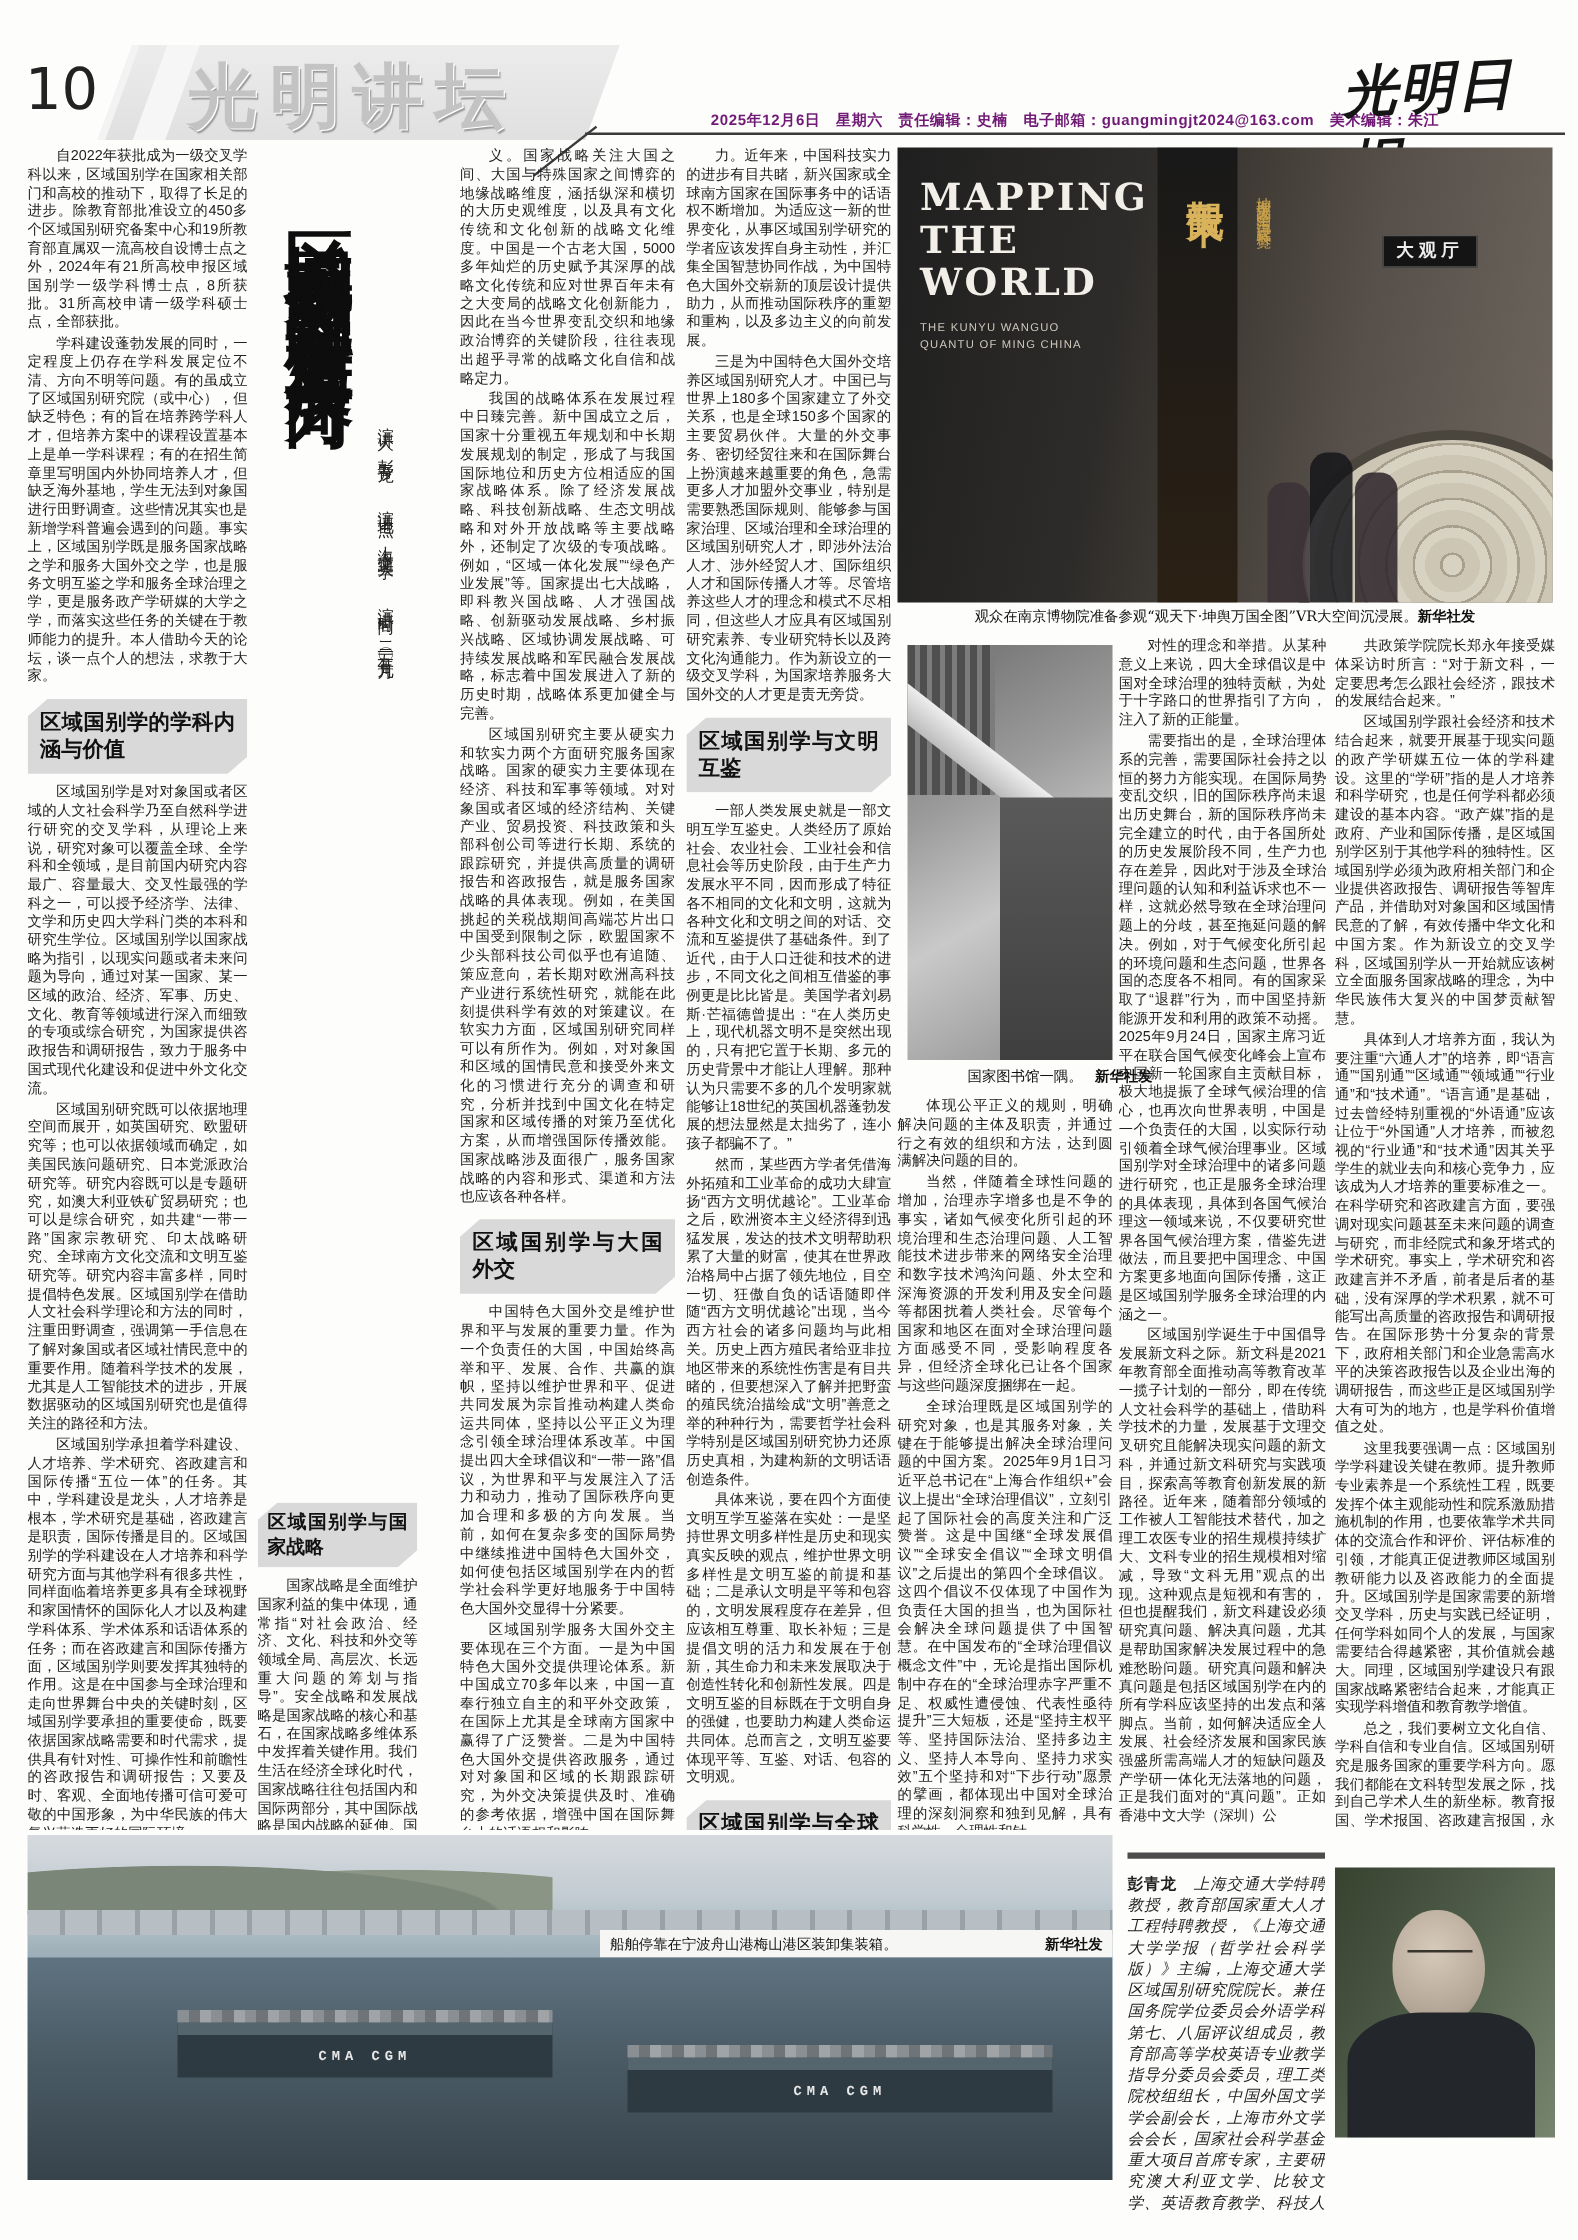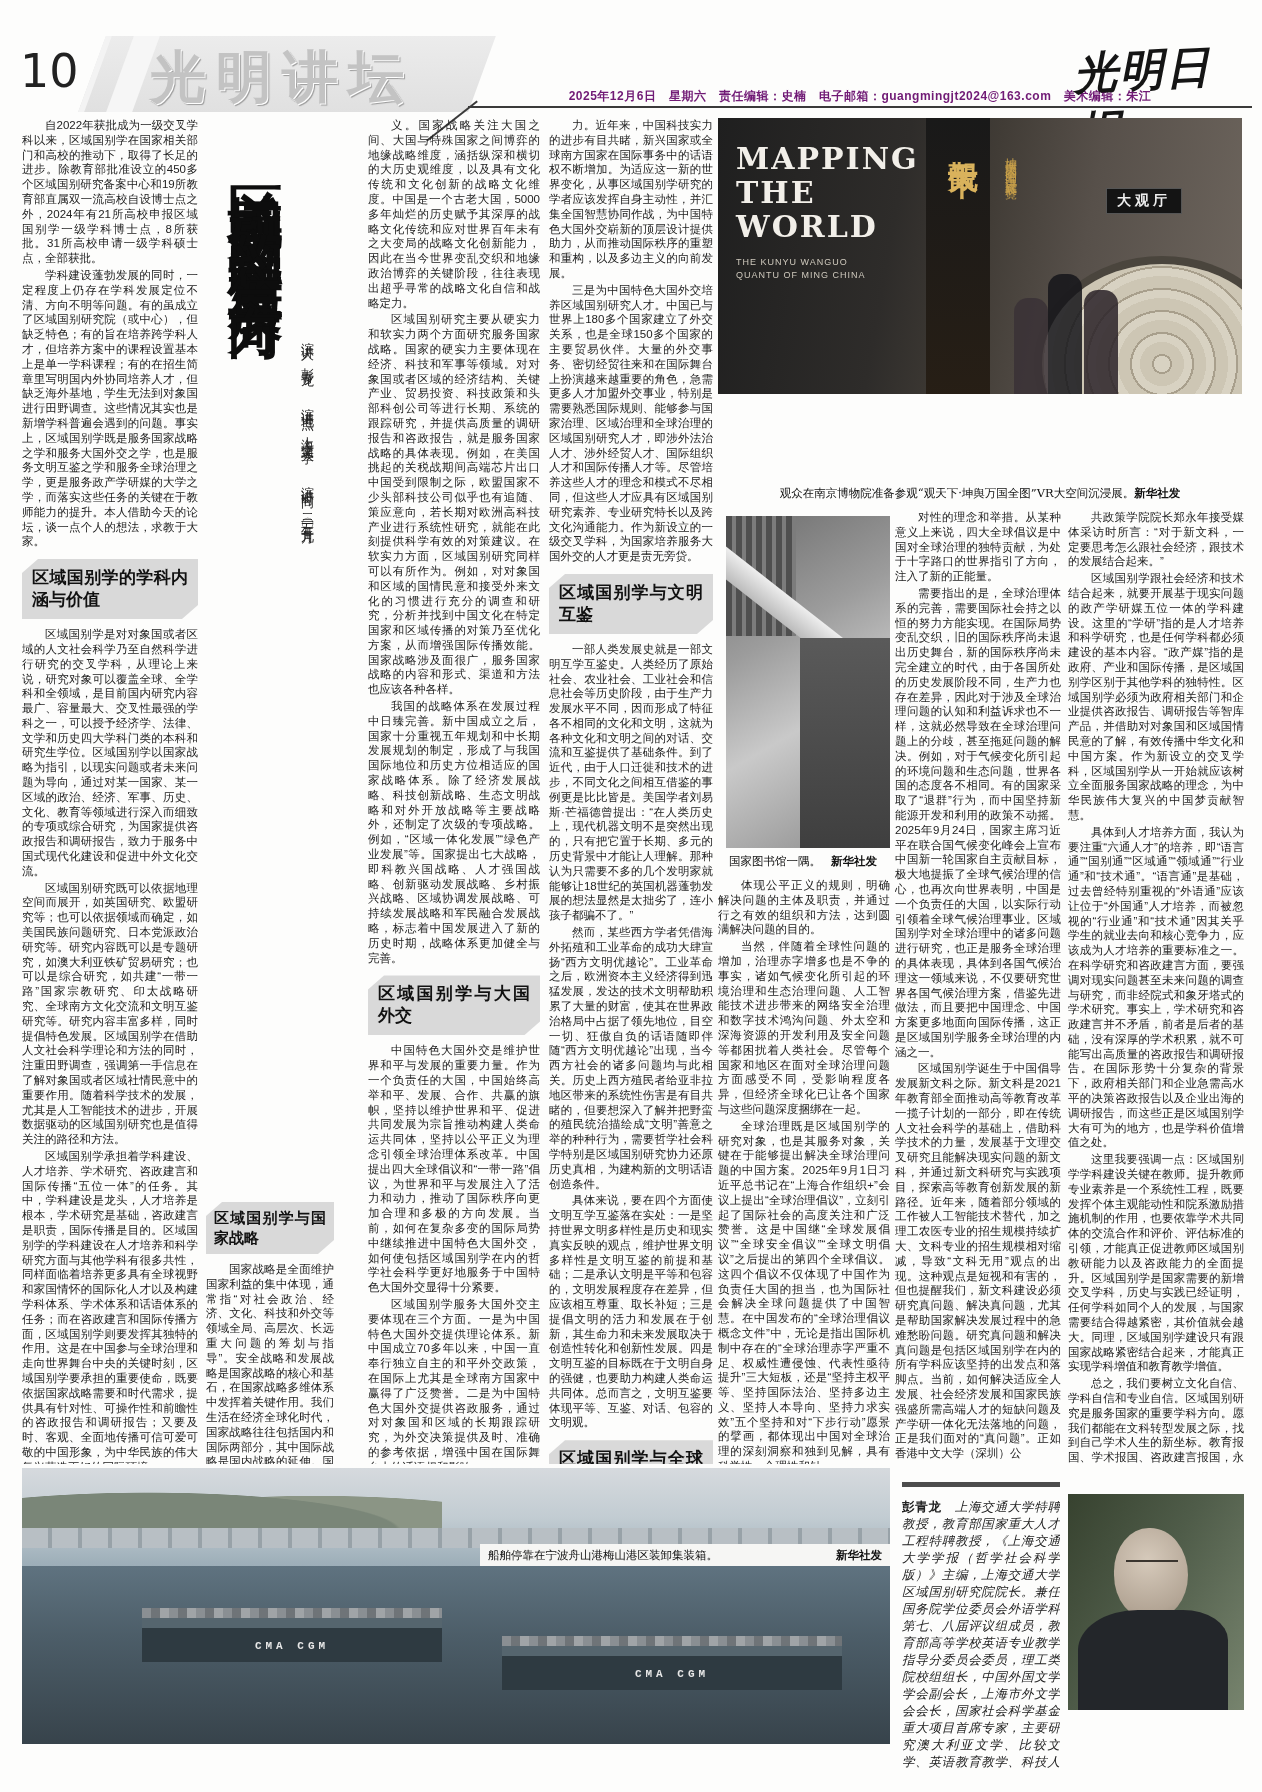--- a/index.html
+++ b/index.html
@@ -16,21 +16,21 @@
   .head-rule-diag{left:420px;top:120px;width:64px;height:2px;background:#3a3a3a;transform:rotate(-38deg);}
   
   .col{overflow:hidden;text-align:justify;font-size:11.5px;line-height:14.8px;color:#222;}
   .col p.para{margin:0 0 2px 0;text-indent:2em;}
   .col h3.sec-h{margin:10px 0 8px 0;padding:8px 10px;background:#d9d9d9;color:#111;font-size:17px;line-height:22px;font-weight:900;text-indent:0;clip-path:polygon(16px 0,100% 0,100% calc(100% - 14px),calc(100% - 16px) 100%,0 100%,0 14px);}
   #col-strategy h3.sec-h{font-size:15px;line-height:20px;padding:6px 8px;margin-top:16px;}
   
   .headline{left:210px;top:142px;width:92px;height:1046px;writing-mode:vertical-rl;font-size:55px;line-height:92px;font-weight:900;font-family:"DejaVu Serif","Liberation Serif",serif;color:#0d0d0d;letter-spacing:8px;}
   .speaker{left:298px;top:332px;height:600px;writing-mode:vertical-rl;font-size:13px;letter-spacing:3px;color:#222;font-family:"DejaVu Serif",serif;}
   .caption{font-size:11.5px;color:#111;font-family:"DejaVu Serif","Liberation Serif",serif;}
-  .museum{left:718px;top:118px;width:524px;height:276px;background:linear-gradient(100deg,#1f1f1f 0%,#2e2c2a 34%,#413c36 50%,#57504a 68%,#6e665e 100%);overflow:hidden;}
+  .museum{left:718px;top:118px;width:524px;height:364px;background:linear-gradient(100deg,#1f1f1f 0%,#2e2c2a 34%,#413c36 50%,#57504a 68%,#6e665e 100%);overflow:hidden;}
   .mus-title{position:absolute;left:18px;top:24px;color:#f2efe9;font-family:"DejaVu Serif",serif;font-size:30px;line-height:34px;font-weight:700;white-space:pre-line;letter-spacing:2px;}
   .mus-sub{position:absolute;left:18px;top:138px;color:#cfc9bd;font-size:9px;letter-spacing:1px;width:150px;line-height:13px;}
   .mus-banner{position:absolute;left:208px;top:0;width:64px;height:364px;background:linear-gradient(#191919,#2b2014);}
   .mus-banner-txt{position:absolute;left:224px;top:18px;writing-mode:vertical-rl;color:#d9b25c;font-size:30px;font-weight:900;font-family:"DejaVu Serif",serif;letter-spacing:6px;}
   .mus-banner2{position:absolute;left:284px;top:30px;writing-mode:vertical-rl;color:#c8a04a;font-size:12px;letter-spacing:3px;height:300px;}
   .mus-hall{position:absolute;left:388px;top:26px;padding:3px 10px;background:#141414;color:#eee;font-size:14px;font-weight:700;letter-spacing:4px;border:1px solid #555;margin-top:44px;}
   .mus-map{position:absolute;right:-40px;bottom:-70px;width:240px;height:200px;border-radius:50%;background:repeating-radial-gradient(circle at 50% 50%,#d8d2c2 0 8px,#a89f8c 8px 10px,#cdc6b4 10px 22px);box-shadow:0 0 0 8px #4a453d;}
   .mus-person{position:absolute;bottom:0;width:34px;height:110px;background:#15151a;border-radius:14px 14px 0 0;opacity:.85;}
   .library{left:726px;top:516px;width:164px;height:332px;background:linear-gradient(150deg,#6d6d6d 0%,#9c9c9c 35%,#c9c9c9 60%,#8a8a8a 100%);overflow:hidden;}
   .lib-shelf{position:absolute;left:0;top:0;width:70px;height:120px;background:repeating-linear-gradient(90deg,#4f4f4f 0 6px,#7c7c7c 6px 10px);}
@@ -77,22 +77,22 @@
     <p class="para">区域国别学是对对象国或者区域的人文社会科学乃至自然科学进行研究的交叉学科，从理论上来说，研究对象可以覆盖全球、全学科和全领域，是目前国内研究内容最广、容量最大、交叉性最强的学科之一，可以授予经济学、法律、文学和历史四大学科门类的本科和研究生学位。区域国别学以国家战略为指引，以现实问题或者未来问题为导向，通过对某一国家、某一区域的政治、经济、军事、历史、文化、教育等领域进行深入而细致的专项或综合研究，为国家提供咨政报告和调研报告，致力于服务中国式现代化建设和促进中外文化交流。</p>
     <p class="para">区域国别研究既可以依据地理空间而展开，如英国研究、欧盟研究等；也可以依据领域而确定，如美国民族问题研究、日本党派政治研究等。研究内容既可以是专题研究，如澳大利亚铁矿贸易研究；也可以是综合研究，如共建“一带一路”国家宗教研究、印太战略研究、全球南方文化交流和文明互鉴研究等。研究内容丰富多样，同时提倡特色发展。区域国别学在借助人文社会科学理论和方法的同时，注重田野调查，强调第一手信息在了解对象国或者区域社情民意中的重要作用。随着科学技术的发展，尤其是人工智能技术的进步，开展数据驱动的区域国别研究也是值得关注的路径和方法。</p>
     <p class="para">区域国别学承担着学科建设、人才培养、学术研究、咨政建言和国际传播“五位一体”的任务。其中，学科建设是龙头，人才培养是根本，学术研究是基础，咨政建言是职责，国际传播是目的。区域国别学的学科建设在人才培养和科学研究方面与其他学科有很多共性，同样面临着培养更多具有全球视野和家国情怀的国际化人才以及构建学科体系、学术体系和话语体系的任务；而在咨政建言和国际传播方面，区域国别学则要发挥其独特的作用。这是在中国参与全球治理和走向世界舞台中央的关键时刻，区域国别学要承担的重要使命，既要依据国家战略需要和时代需求，提供具有针对性、可操作性和前瞻性的咨政报告和调研报告；又要及时、客观、全面地传播可信可爱可敬的中国形象，为中华民族的伟大复兴营造更好的国际环境。</p>
   </div>
 <div class="abs col" id="col-strategy" style="left:206px;top:1186px;width:128px;height:278px;">
     <h3 class="sec-h">区域国别学与国家战略</h3>
     <p class="para">国家战略是全面维护国家利益的集中体现，通常指“对社会政治、经济、文化、科技和外交等领域全局、高层次、长远重大问题的筹划与指导”。安全战略和发展战略是国家战略的核心和基石，在国家战略多维体系中发挥着关键作用。我们生活在经济全球化时代，国家战略往往包括国内和国际两部分，其中国际战略是国内战略的延伸。国家战略的内涵是建构国家安全战略和国家发展战略的生死之道和存亡之法，“不战而屈人之兵，善之善者”，抑或是“胜于无形，善战者先胜而后战”是其核心要</p>
   </div>
 <div class="abs col" id="col-2" style="left:368px;top:118px;width:172px;height:1346px;">
     <p class="para">义。国家战略关注大国之间、大国与特殊国家之间博弈的地缘战略维度，涵括纵深和横切的大历史观维度，以及具有文化传统和文化创新的战略文化维度。中国是一个古老大国，5000多年灿烂的历史赋予其深厚的战略文化传统和应对世界百年未有之大变局的战略文化创新能力，因此在当今世界变乱交织和地缘政治博弈的关键阶段，往往表现出超乎寻常的战略文化自信和战略定力。</p>
+    <p class="para">我国的战略体系在发展过程中日臻完善。新中国成立之后，国家十分重视五年规划和中长期发展规划的制定，形成了与我国国际地位和历史方位相适应的国家战略体系。除了经济发展战略、科技创新战略、生态文明战略和对外开放战略等主要战略外，还制定了次级的专项战略。例如，“区域一体化发展”“绿色产业发展”等。国家提出七大战略，即科教兴国战略、人才强国战略、创新驱动发展战略、乡村振兴战略、区域协调发展战略、可持续发展战略和军民融合发展战略，标志着中国发展进入了新的历史时期，战略体系更加健全与完善。</p>
     <p class="para">区域国别研究主要从硬实力和软实力两个方面研究服务国家战略。国家的硬实力主要体现在经济、科技和军事等领域。对对象国或者区域的经济结构、关键产业、贸易投资、科技政策和头部科创公司等进行长期、系统的跟踪研究，并提供高质量的调研报告和咨政报告，就是服务国家战略的具体表现。例如，在美国挑起的关税战期间高端芯片出口中国受到限制之际，欧盟国家不少头部科技公司似乎也有追随、策应意向，若长期对欧洲高科技产业进行系统性研究，就能在此刻提供科学有效的对策建议。在软实力方面，区域国别研究同样可以有所作为。例如，对对象国和区域的国情民意和接受外来文化的习惯进行充分的调查和研究，分析并找到中国文化在特定国家和区域传播的对策乃至优化方案，从而增强国际传播效能。国家战略涉及面很广，服务国家战略的内容和形式、渠道和方法也应该各种各样。</p>
-    <p class="para">我国的战略体系在发展过程中日臻完善。新中国成立之后，国家十分重视五年规划和中长期发展规划的制定，形成了与我国国际地位和历史方位相适应的国家战略体系。除了经济发展战略、科技创新战略、生态文明战略和对外开放战略等主要战略外，还制定了次级的专项战略。例如，“区域一体化发展”“绿色产业发展”等。国家提出七大战略，即科教兴国战略、人才强国战略、创新驱动发展战略、乡村振兴战略、区域协调发展战略、可持续发展战略和军民融合发展战略，标志着中国发展进入了新的历史时期，战略体系更加健全与完善。</p>
     <h3 class="sec-h">区域国别学与大国外交</h3>
     <p class="para">中国特色大国外交是维护世界和平与发展的重要力量。作为一个负责任的大国，中国始终高举和平、发展、合作、共赢的旗帜，坚持以维护世界和平、促进共同发展为宗旨推动构建人类命运共同体，坚持以公平正义为理念引领全球治理体系改革。中国提出四大全球倡议和“一带一路”倡议，为世界和平与发展注入了活力和动力，推动了国际秩序向更加合理和多极的方向发展。当前，如何在复杂多变的国际局势中继续推进中国特色大国外交，如何使包括区域国别学在内的哲学社会科学更好地服务于中国特色大国外交显得十分紧要。</p>
     <p class="para">区域国别学服务大国外交主要体现在三个方面。一是为中国特色大国外交提供理论体系。新中国成立70多年以来，中国一直奉行独立自主的和平外交政策，在国际上尤其是全球南方国家中赢得了广泛赞誉。二是为中国特色大国外交提供咨政服务，通过对对象国和区域的长期跟踪研究，为外交决策提供及时、准确的参考依据，增强中国在国际舞台上的话语权和影响</p>
   </div>
 <div class="abs col" id="col-3" style="left:549px;top:118px;width:164px;height:1346px;">
     <p class="para">力。近年来，中国科技实力的进步有目共睹，新兴国家或全球南方国家在国际事务中的话语权不断增加。为适应这一新的世界变化，从事区域国别学研究的学者应该发挥自身主动性，并汇集全国智慧协同作战，为中国特色大国外交崭新的顶层设计提供助力，从而推动国际秩序的重塑和重构，以及多边主义的向前发展。</p>
     <p class="para">三是为中国特色大国外交培养区域国别研究人才。中国已与世界上180多个国家建立了外交关系，也是全球150多个国家的主要贸易伙伴。大量的外交事务、密切经贸往来和在国际舞台上扮演越来越重要的角色，急需更多人才加盟外交事业，特别是需要熟悉国际规则、能够参与国家治理、区域治理和全球治理的区域国别研究人才，即涉外法治人才、涉外经贸人才、国际组织人才和国际传播人才等。尽管培养这些人才的理念和模式不尽相同，但这些人才应具有区域国别研究素养、专业研究特长以及跨文化沟通能力。作为新设立的一级交叉学科，为国家培养服务大国外交的人才更是责无旁贷。</p>
     <h3 class="sec-h">区域国别学与文明互鉴</h3>
     <p class="para">一部人类发展史就是一部文明互学互鉴史。人类经历了原始社会、农业社会、工业社会和信息社会等历史阶段，由于生产力发展水平不同，因而形成了特征各不相同的文化和文明，这就为各种文化和文明之间的对话、交流和互鉴提供了基础条件。到了近代，由于人口迁徙和技术的进步，不同文化之间相互借鉴的事例更是比比皆是。美国学者刘易斯·芒福德曾提出：“在人类历史上，现代机器文明不是突然出现的，只有把它置于长期、多元的历史背景中才能让人理解。那种认为只需要不多的几个发明家就能够让18世纪的英国机器蓬勃发展的想法显然是太拙劣了，连小孩子都骗不了。”</p>
     <p class="para">然而，某些西方学者凭借海外拓殖和工业革命的成功大肆宣扬“西方文明优越论”。工业革命之后，欧洲资本主义经济得到迅猛发展，发达的技术文明帮助积累了大量的财富，使其在世界政治格局中占据了领先地位，目空一切、狂傲自负的话语随即伴随“西方文明优越论”出现，当今西方社会的诸多问题均与此相关。历史上西方殖民者给亚非拉地区带来的系统性伤害是有目共睹的，但要想深入了解并把野蛮的殖民统治描绘成“文明”善意之举的种种行为，需要哲学社会科学特别是区域国别研究协力还原历史真相，为建构新的文明话语创造条件。</p>
@@ -134,21 +134,21 @@
 <div class="abs caprow" style="left:718px;top:486px;width:524px;">
   <span class="caption">观众在南京博物院准备参观“观天下·坤舆万国全图”VR大空间沉浸展。</span>
   <span class="caption" style="font-weight:700;">新华社发</span>
 </div>
 
 <div class="abs library">
   <div class="lib-shelf"></div>
   <div class="lib-rail"></div>
   <div class="lib-floor"></div>
 </div>
-<div class="abs caprow" style="left:714px;top:854px;width:178px;justify-content:center;gap:10px;">
+<div class="abs caprow" style="left:744px;top:854px;width:178px;justify-content:flex-end;gap:10px;">
   <span class="caption">国家图书馆一隅。</span>
   <span class="caption" style="font-weight:700;">新华社发</span>
 </div>
 
 <div class="abs port">
   <div class="port-hill"></div>
   <div class="port-docks"></div>
   <div class="port-capband">
     <span class="caption">船舶停靠在宁波舟山港梅山港区装卸集装箱。</span>
     <span class="caption" style="font-weight:700;">新华社发</span>

